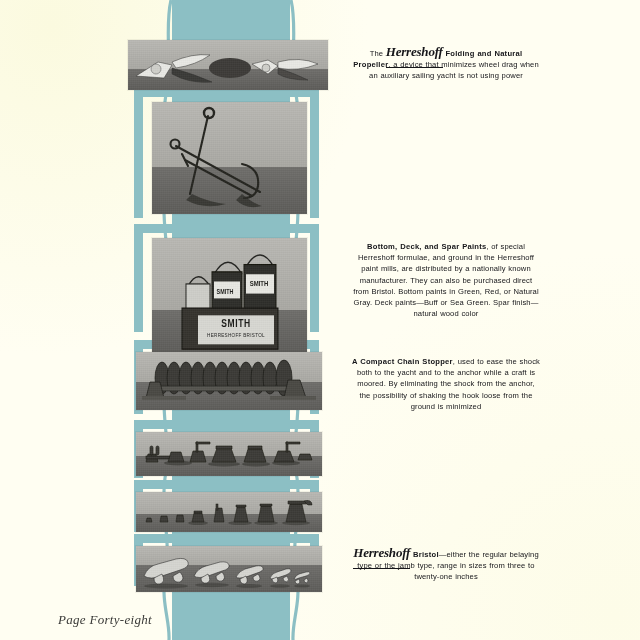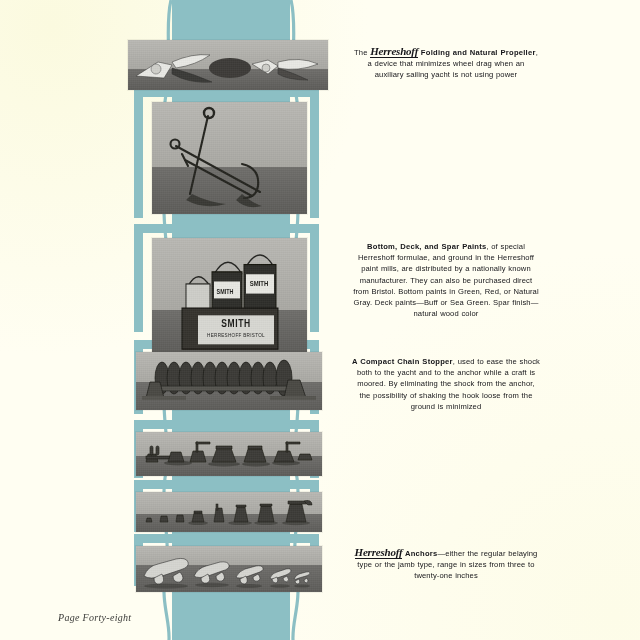--- a/index.html
+++ b/index.html
@@ -56,29 +56,29 @@
     color:#16161a;
     font-size:7.6px;line-height:11.2px;
     text-align:center;
     letter-spacing:.12px;
     word-spacing:.4px;
   }
   .caption b{font-weight:bold;letter-spacing:.25px;}
   .script{
     font-family:"Liberation Serif", serif;
     font-style:italic;font-weight:bold;
-    font-size:11px;
+    font-size:13px;
     letter-spacing:-.2px;
     border-bottom:1px solid #16161a;
-    padding-bottom:0px;
+    padding-bottom:8px;
   }
   .pagenum{
     position:absolute;left:58px;top:612px;
     font-family:"Liberation Serif", serif;
-    font-style:italic;font-size:10px;color:#3a3a38;
+    font-style:italic;font-size:13px;color:#3a3a38;
     letter-spacing:.3px;
   }
 </style>
 </head>
 <body>
 
 <div class="page">
 
   <div class="teal-col">
 
@@ -316,18 +316,18 @@
   <div class="caption" style="top:356px">
     <b>A Compact Chain Stopper</b><span>, used to ease the shock both to the yacht and to the anchor while a craft is moored. By eliminating the shock from the anchor, the possibility of shaking the hook loose from the ground is minimized</span>
   </div>
 
   <div class="caption" style="top:241px">
     <b>Bottom, Deck, and Spar Paints</b><span>, of special Herreshoff formulae, and ground in the Herreshoff paint mills, are distributed by a nationally known manufacturer. They can also be purchased direct from Bristol. Bottom paints in Green, Red, or Natural Gray. Deck paints—Buff or Sea Green. Spar finish—natural wood color</span>
   </div>
 
 
   <div class="caption" style="top:547px">
-    <span class="script">Herreshoff</span><b> Anchors</b><span>—either the regular belaying type or the jamb type, range in sizes from three to twenty-one inches</span>
+    <span class="script">Herreshoff</span><b> Bristol</b><span>—either the regular belaying type or the jamb type, range in sizes from three to twenty-one inches</span>
   </div>
 
   <div class="pagenum">Page Forty-eight</div>
 
 </div>
 
 </body></html>

